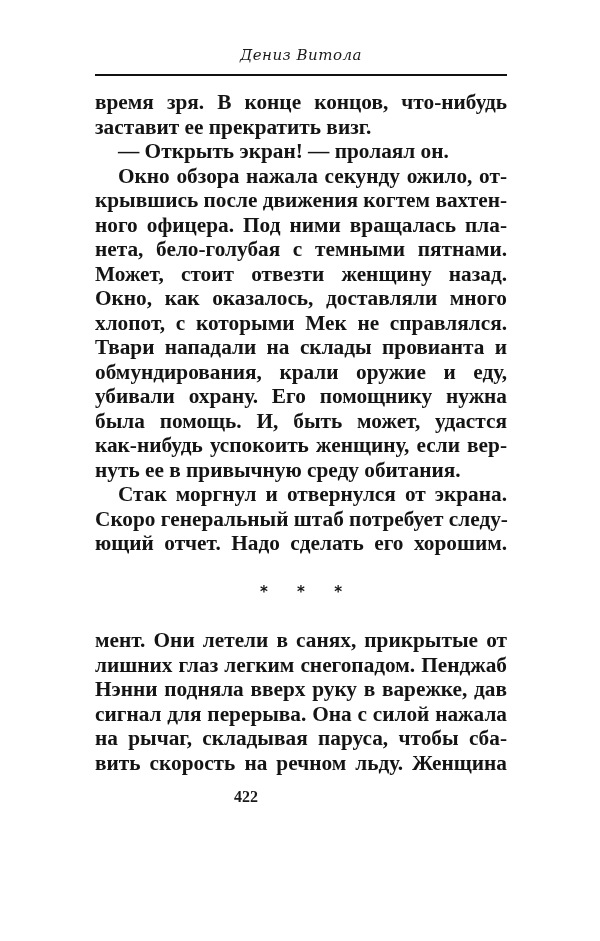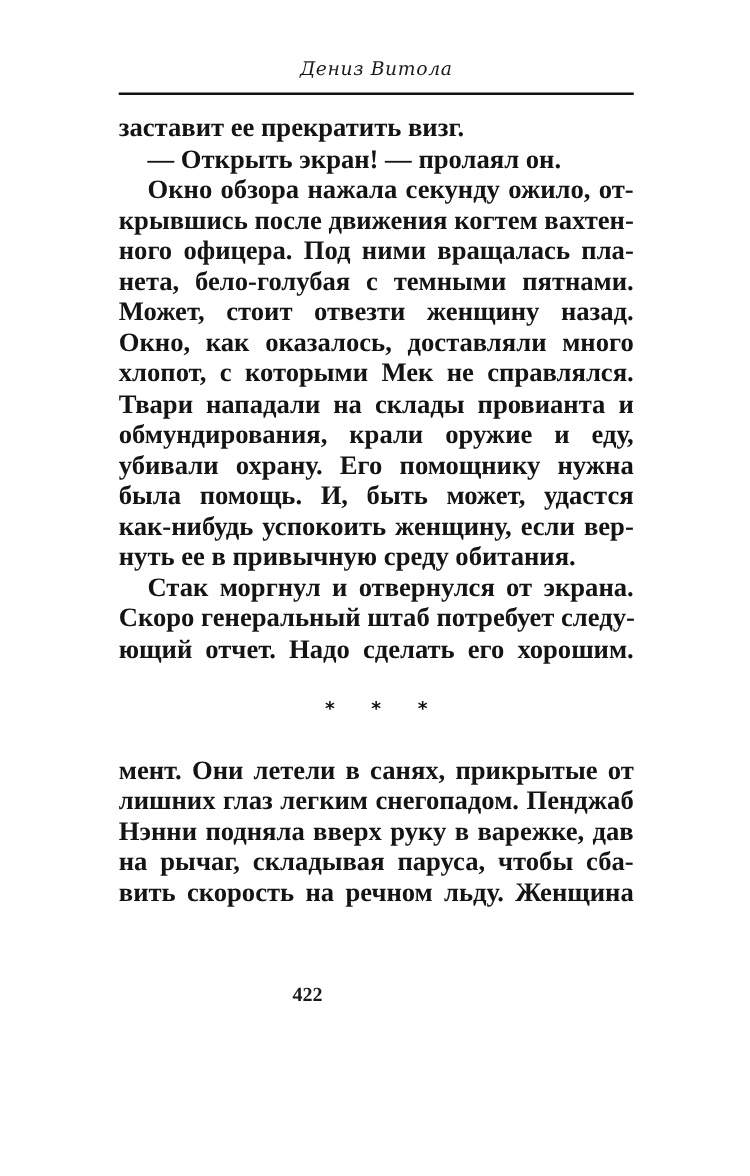--- a/index.html
+++ b/index.html
@@ -85,20 +85,21 @@
 </head>
 <body>
 
 <div class="page">
   <div class="running-head">Дениз Витола</div>
   <div class="head-rule"></div>
 
   <div class="body-text">
 
     <div class="paragraph">
+      <span class="line">время зря. В конце концов, что-нибудь</span>
       <span class="line last">заставит ее прекратить визг.</span>
     </div>
 
     <div class="paragraph">
       <span class="line indent last">— Открыть экран! — пролаял он.</span>
     </div>
 
     <div class="paragraph">
       <span class="line indent">Окно обзора нажала секунду ожило, от-</span>
       <span class="line">крывшись после движения когтем вахтен-</span>
@@ -120,20 +121,21 @@
       <span class="line">Скоро генеральный штаб потребует следу-</span>
       <span class="line">ющий отчет. Надо сделать его хорошим.</span>
     </div>
 
     <div class="separator">* * *</div>
 
     <div class="paragraph">
       <span class="line">мент. Они летели в санях, прикрытые от</span>
       <span class="line">лишних глаз легким снегопадом. Пенджаб</span>
       <span class="line">Нэнни подняла вверх руку в варежке, дав</span>
+      <span class="line">сигнал для перерыва. Она с силой нажала</span>
       <span class="line">на рычаг, складывая паруса, чтобы сба-</span>
       <span class="line">вить скорость на речном льду. Женщина</span>
     </div>
 
   </div>
 </div>
 
 <div class="folio">422</div>
 
 </body></html>

